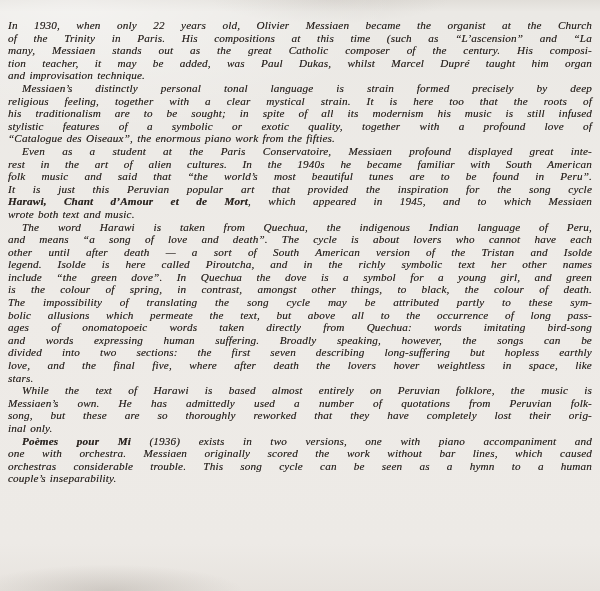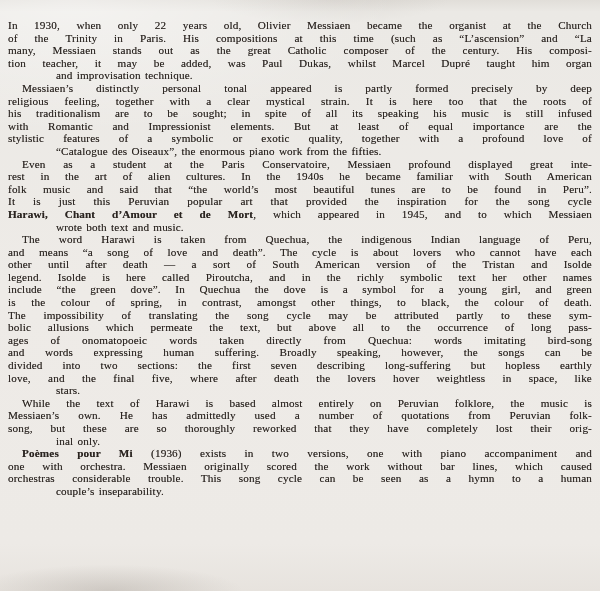--- a/index.html
+++ b/index.html
@@ -24,48 +24,47 @@
     top: 19px;
     width: 584px;
     font-family: "Liberation Serif", "DejaVu Serif", serif;
     font-size: 11.2px;
     line-height: 12.6px;
     color: #2a2420;
     letter-spacing: 0.15px;
     word-spacing: 1.2px;
     text-shadow: 0 0 0.6px rgba(42,36,32,0.55);
   }
-  .para { margin: 0; padding: 0; }
+  .para { margin: 0; padding: 0; font-style: italic; }
   .line {
     text-align: justify;
     text-align-last: justify;
     height: 12.6px;
     white-space: normal;
   }
   .line.indent { text-indent: 14px; }
-  .line.last { text-align-last: left; margin-left: 48px; }
+  .line.last { text-align-last: left; }
   b { font-weight: bold; }
 </style>
 </head>
 <body>
 
 <div class="page">
   <div class="text-block">
       <div class="para">
         <div class="line">In 1930, when only 22 years old, Olivier Messiaen became the organist at the Church</div>
         <div class="line">of the Trinity in Paris. His compositions at this time (such as “L’ascension” and “La</div>
         <div class="line">many, Messiaen stands out as the great Catholic composer of the century. His composi-</div>
         <div class="line">tion teacher, it may be added, was Paul Dukas, whilst Marcel Dupré taught him organ</div>
         <div class="line last">and improvisation technique.</div>
       </div>
       <div class="para">
-        <div class="line indent">Messiaen’s distinctly personal tonal appeared is partly formed precisely by deep</div>
+        <div class="line indent">Messiaen’s distinctly personal tonal language is strain formed precisely by deep</div>
         <div class="line">religious feeling, together with a clear mystical strain. It is here too that the roots of</div>
-        <div class="line">his traditionalism are to be sought; in spite of all its speaking his music is still infused</div>
-        <div class="line">with Romantic and Impressionist elements. But at least of equal importance are the</div>
+        <div class="line">his traditionalism are to be sought; in spite of all its modernism his music is still infused</div>
         <div class="line">stylistic features of a symbolic or exotic quality, together with a profound love of</div>
         <div class="line last">“Catalogue des Oiseaux”, the enormous piano work from the fifties.</div>
       </div>
       <div class="para">
         <div class="line indent">Even as a student at the Paris Conservatoire, Messiaen profound displayed great inte-</div>
         <div class="line">rest in the art of alien cultures. In the 1940s he became familiar with South American</div>
         <div class="line">folk music and said that “the world’s most beautiful tunes are to be found in Peru”.</div>
         <div class="line">It is just this Peruvian popular art that provided the inspiration for the song cycle</div>
         <div class="line"><b>Harawi, Chant d’Amour et de Mort</b>, which appeared in 1945, and to which Messiaen</div>
         <div class="line last">wrote both text and music.</div>

